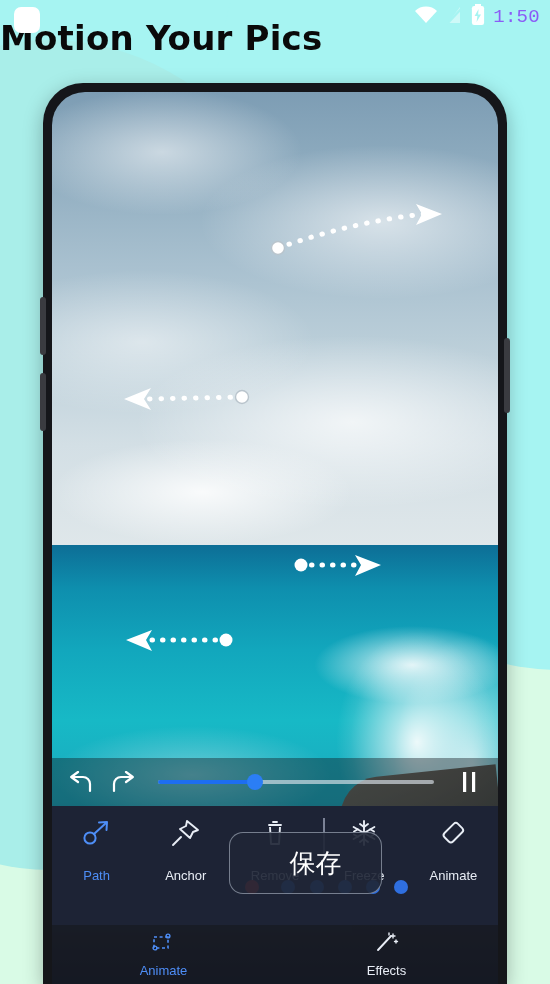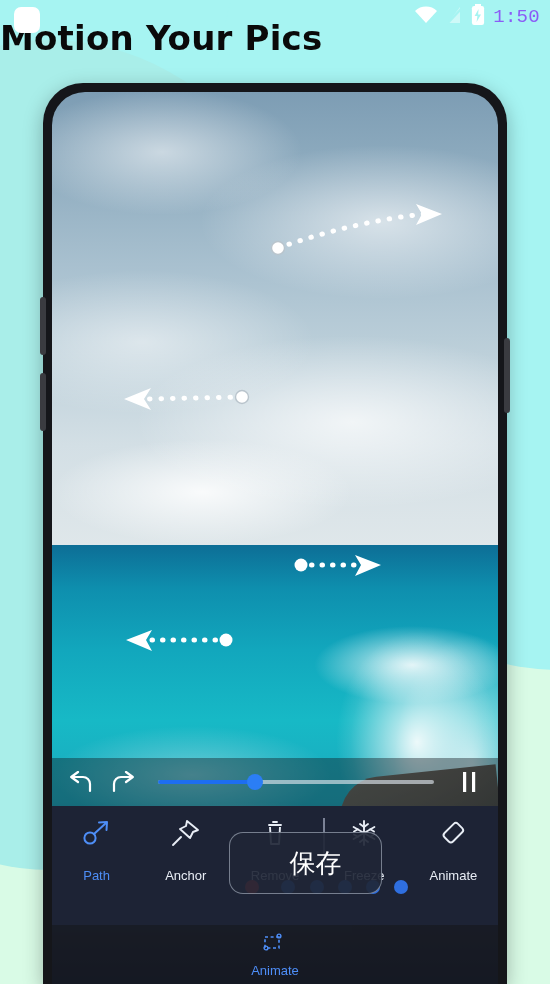--- a/index.html
+++ b/index.html
@@ -453,20 +453,35 @@
         <div class="nav active">
           <div class="nav-ico">
             <svg width="24" height="20" viewBox="0 0 24 20">
               <rect x="2" y="5" width="14" height="11" fill="none" stroke="#4e8ef7" stroke-width="1.6" stroke-dasharray="3 2.6"></rect>
               <circle cx="16" cy="4" r="1.9" fill="none" stroke="#4e8ef7" stroke-width="1.4"></circle>
               <circle cx="3" cy="16" r="1.9" fill="none" stroke="#4e8ef7" stroke-width="1.4"></circle>
             </svg>
           </div>
           <div class="nav-label">Animate</div>
         </div>
+        <div class="nav">
+          <div class="nav-ico">
+            <svg width="24" height="20" viewBox="0 0 24 20">
+              <line x1="3" y1="18" x2="16" y2="4" stroke="#e8edf5" stroke-width="1.9" stroke-linecap="round"></line>
+              <g stroke="#e8edf5" stroke-width="1.4" stroke-linecap="round">
+                <line x1="18" y1="2" x2="18" y2="6"></line>
+                  <line x1="16" y1="4" x2="20" y2="4"></line>
+                <line x1="21" y1="8" x2="21" y2="11"></line>
+                  <line x1="19.5" y1="9.5" x2="22.5" y2="9.5"></line>
+                <line x1="14" y1="1" x2="14" y2="3"></line>
+              </g>
+            </svg>
+          </div>
+          <div class="nav-label">Effects</div>
+        </div>
       </div>
 
     </div>
   </div>
 
   <div class="tooltip">
     <span>保存</span>
   </div>
 
 </div>

